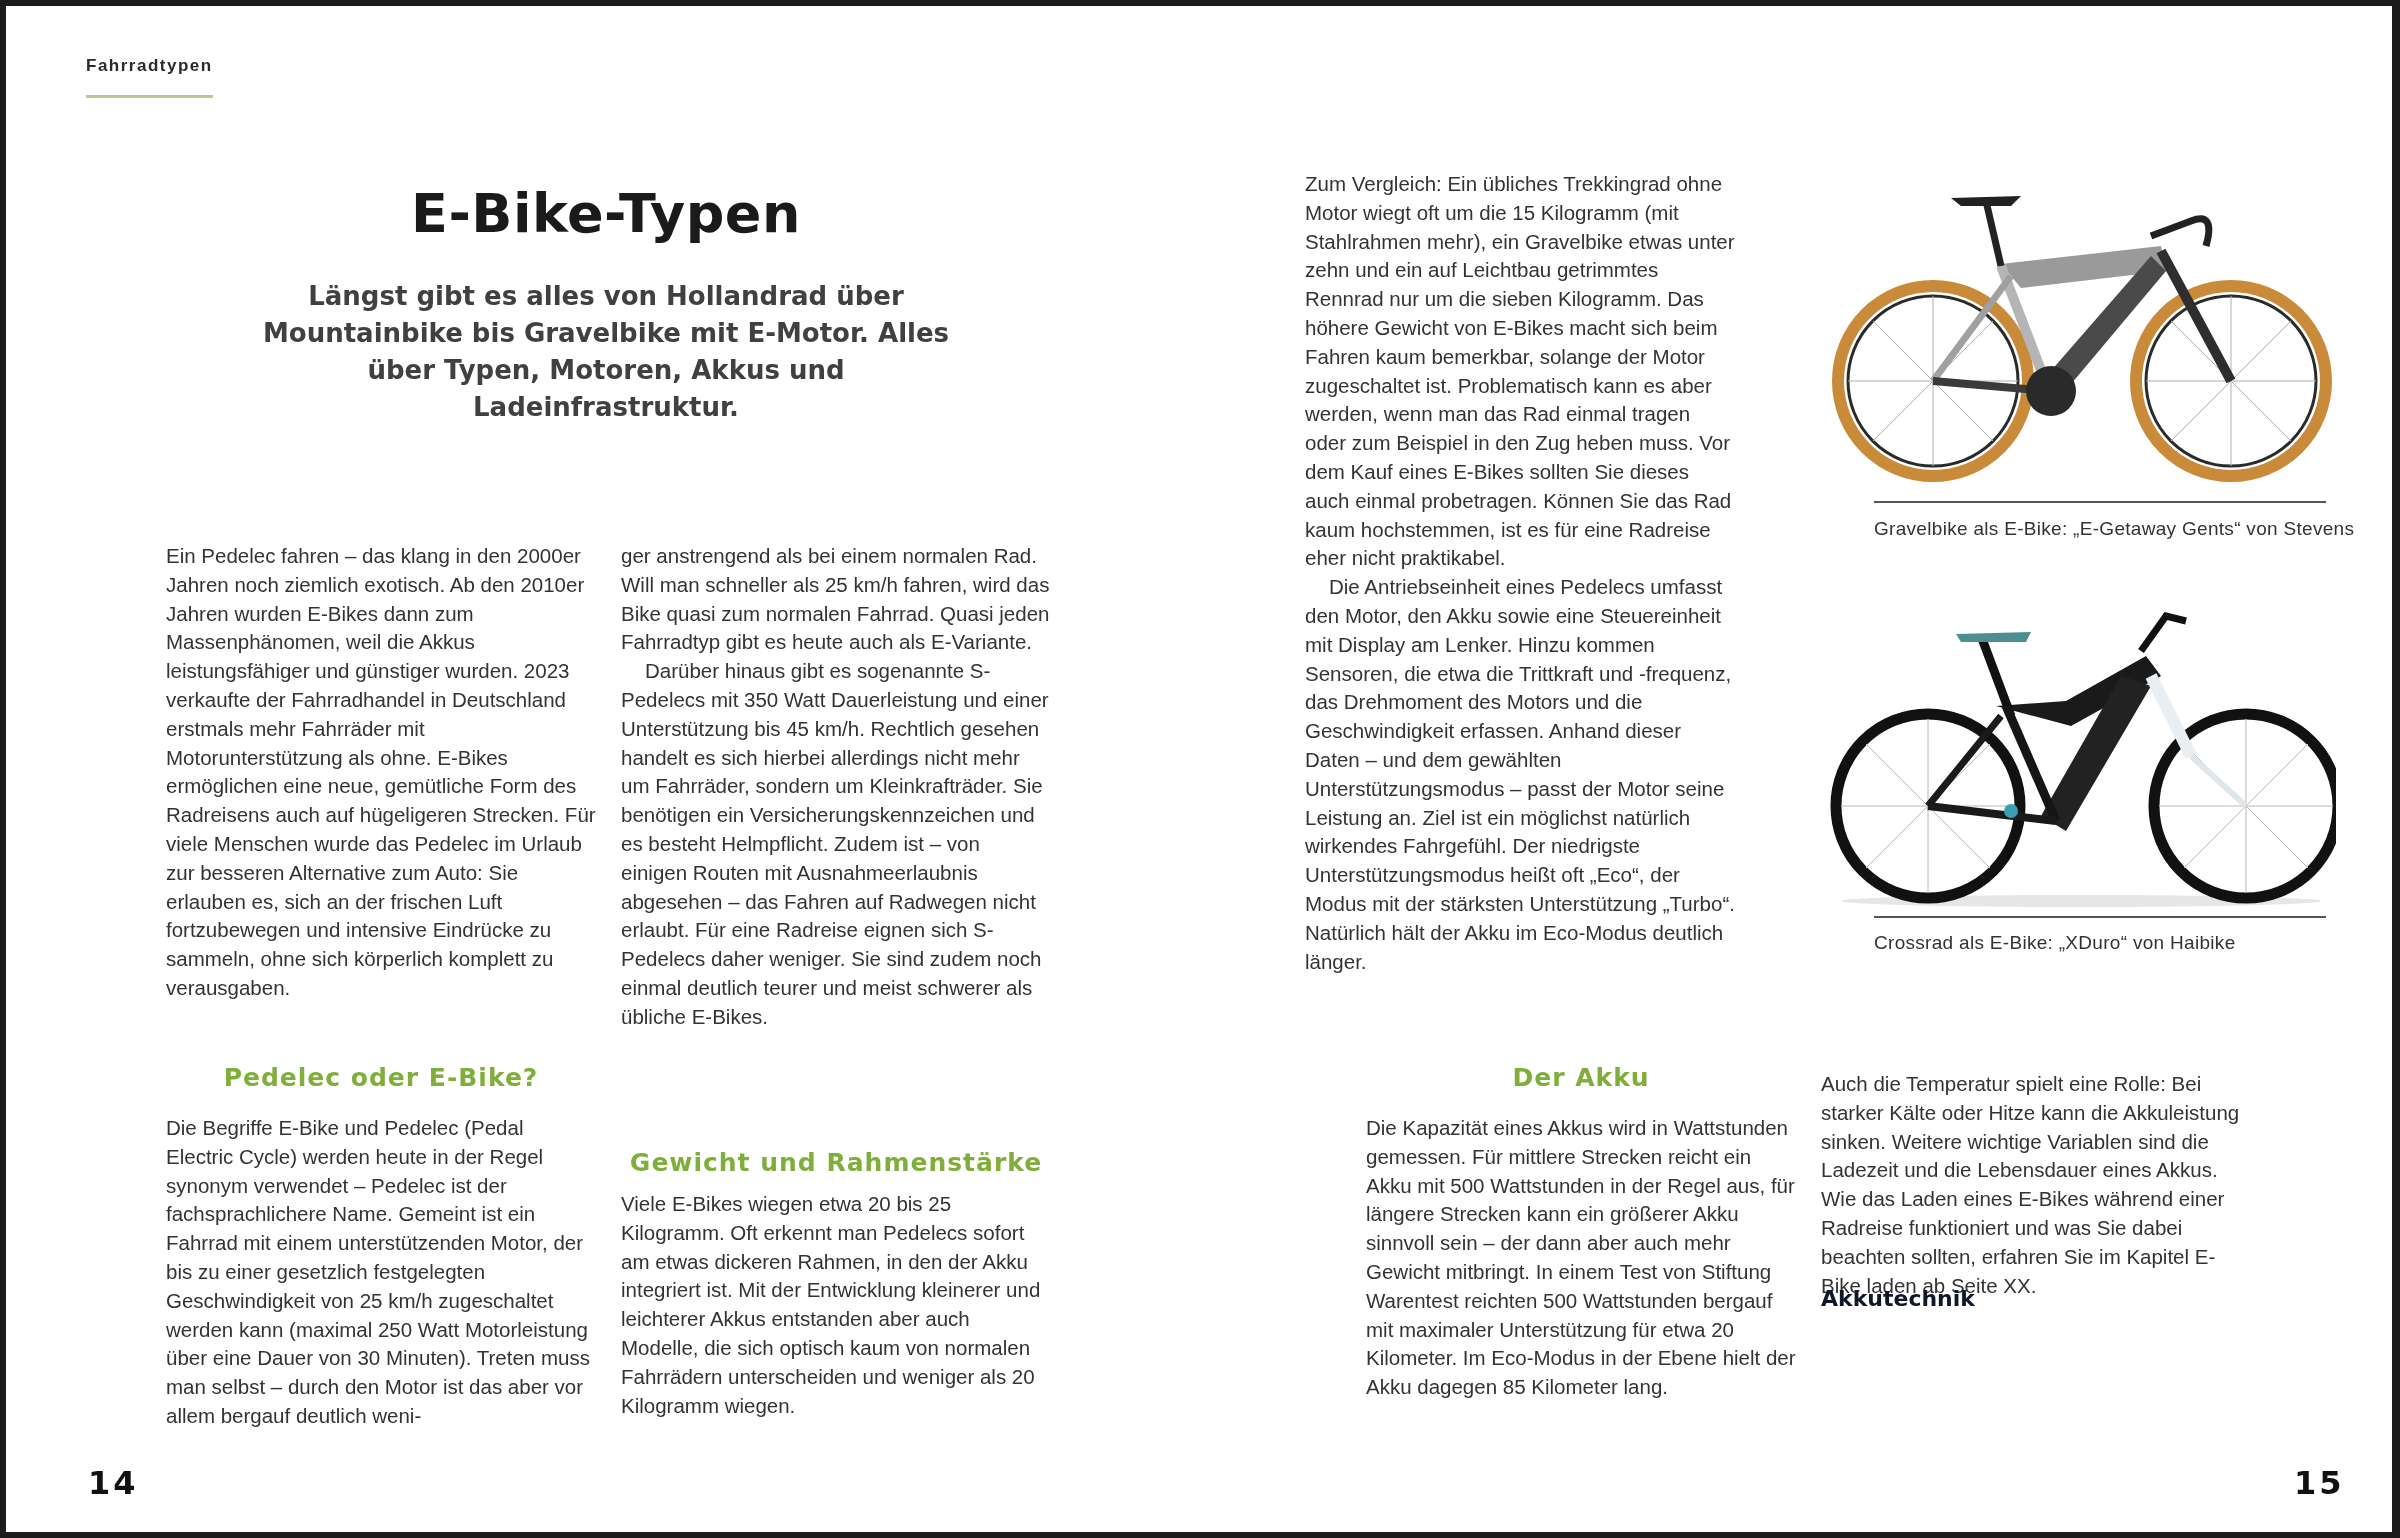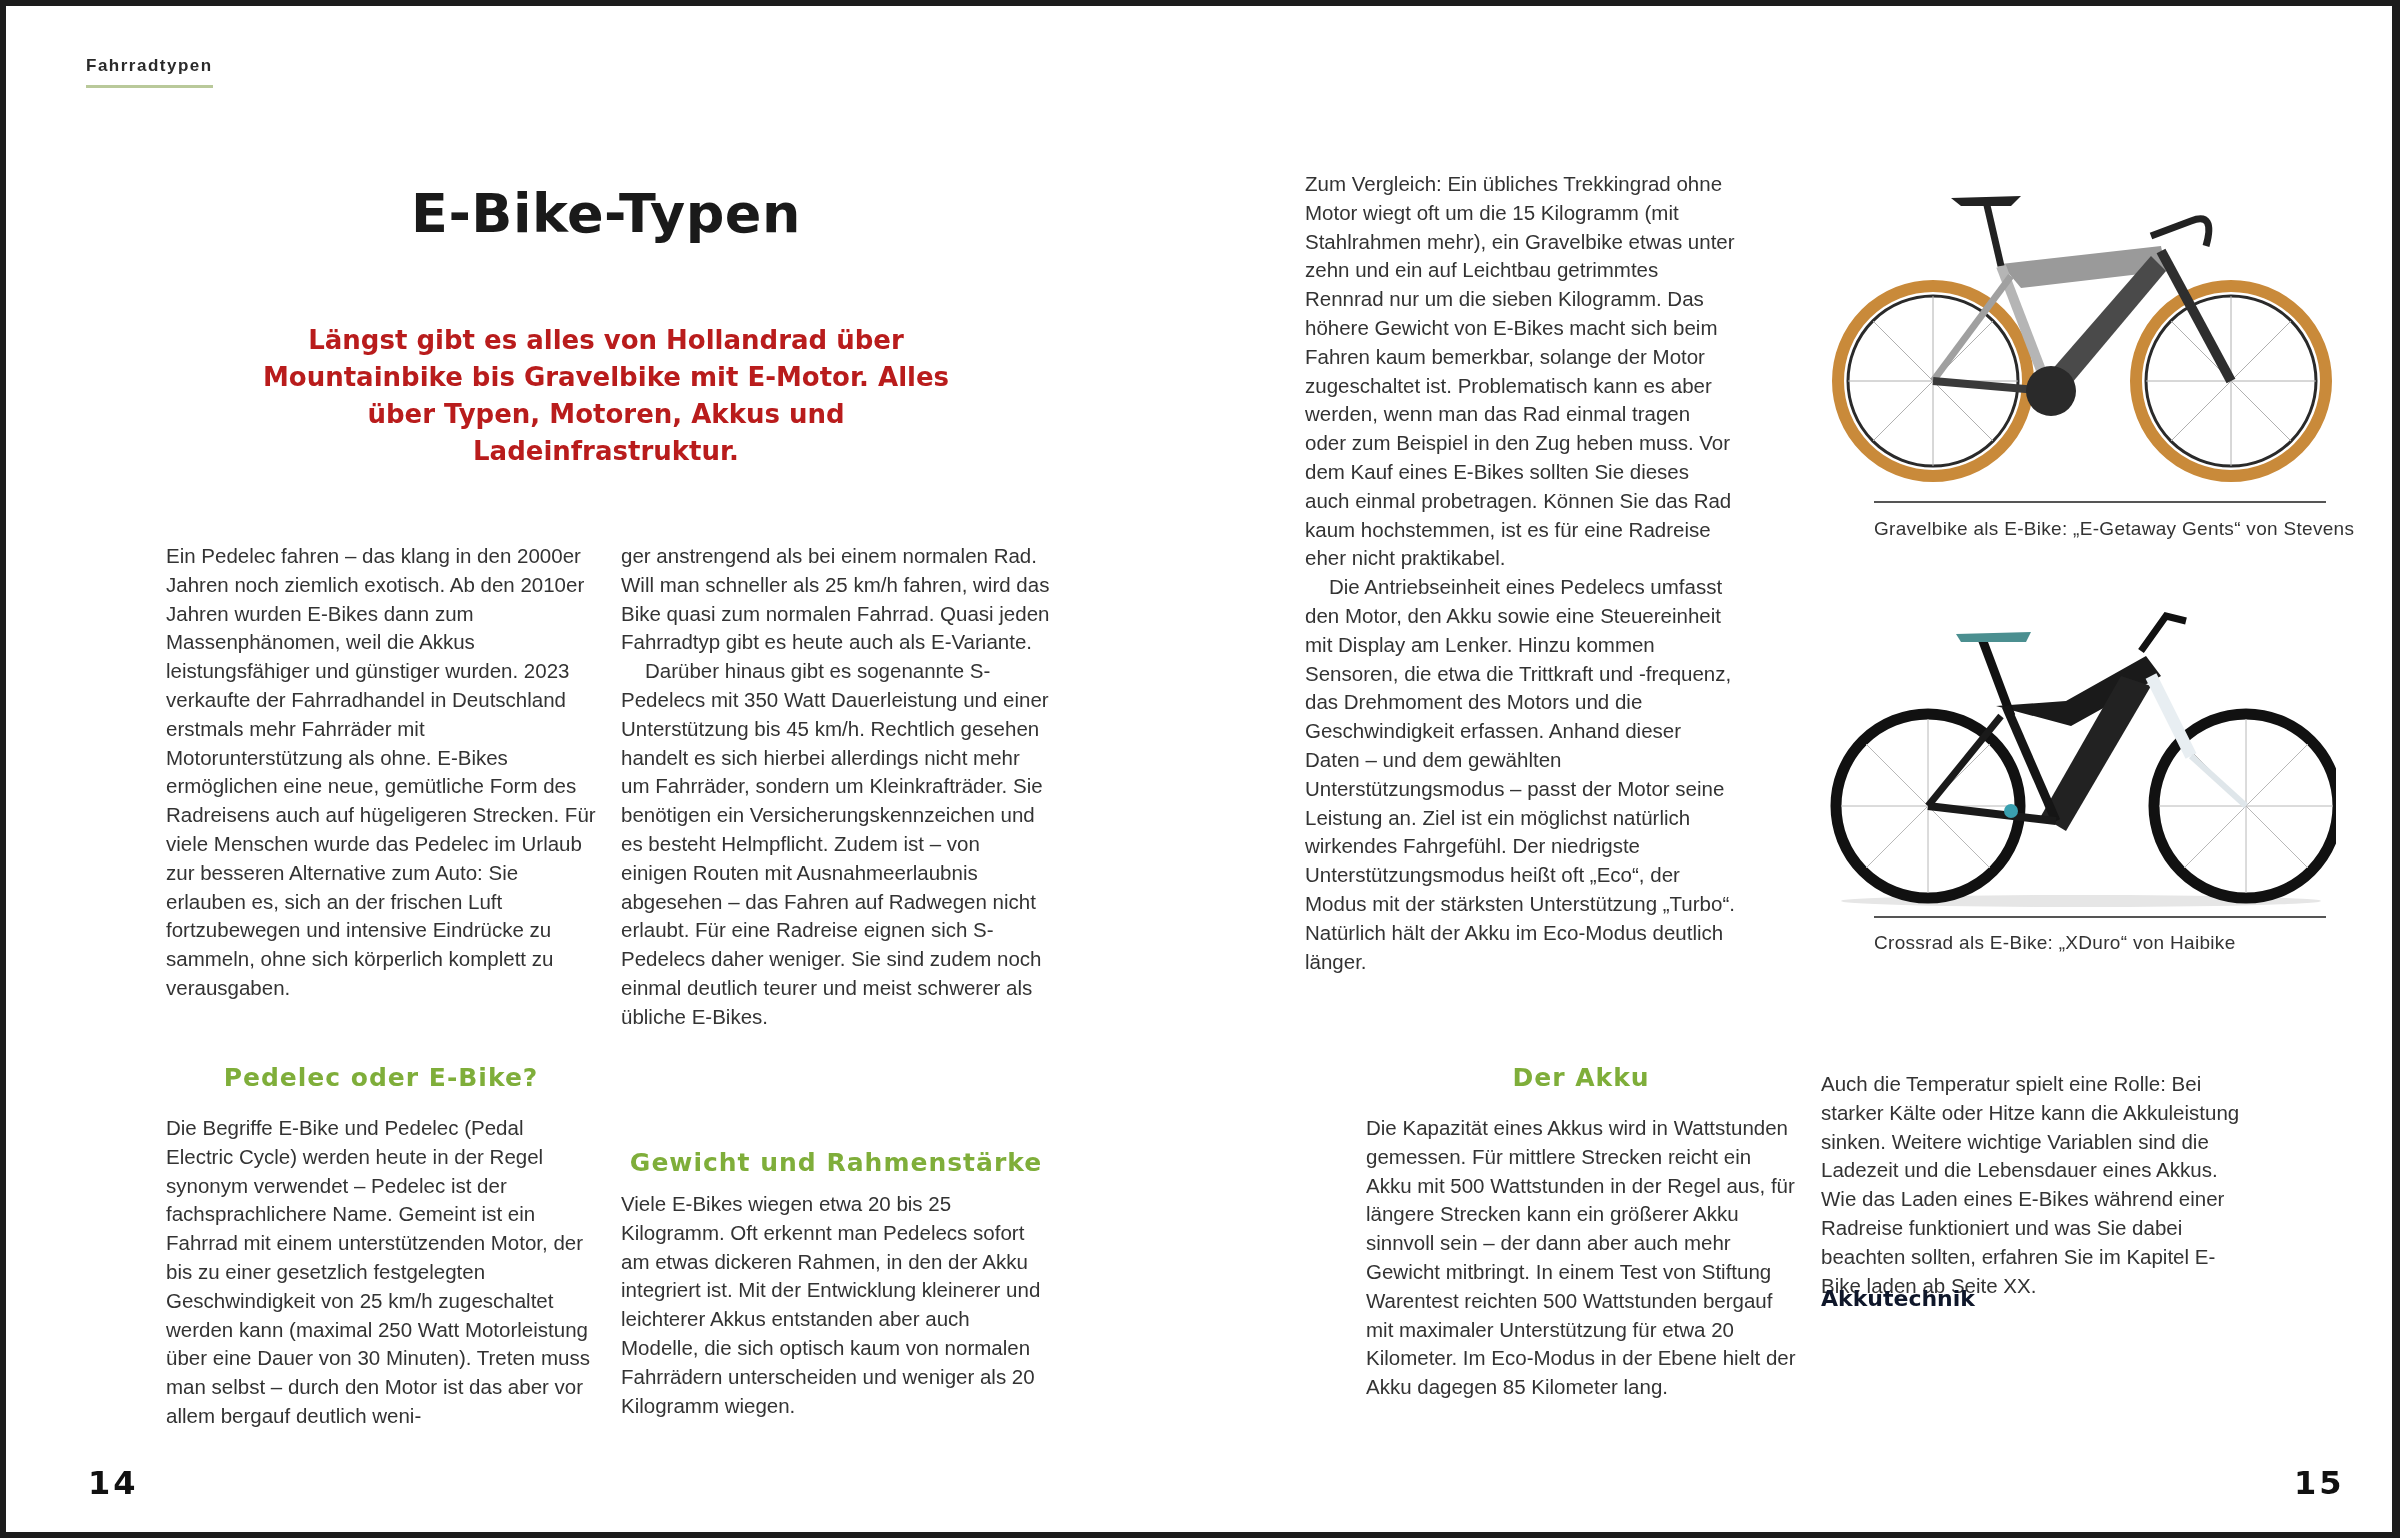--- a/index.html
+++ b/index.html
@@ -9,31 +9,31 @@
     font-family: "DejaVu Sans", sans-serif;
   }
   .spread {
     position: absolute; left: 6px; top: 6px; width: 2386px; height: 1526px;
     background: #ffffff;
   }
   .abs { position: absolute; }
   .running-head {
     left: 80px; top: 50px; font-size: 17px; letter-spacing: 1.5px;
     color: #2a2a2a; font-family: "Liberation Sans", sans-serif; font-weight: bold;
-    padding-bottom: 9px; border-bottom: 3px solid #b9c99a;
+    padding-bottom: 19px; border-bottom: 3px solid #b9c99a;
   }
   .title {
     left: 250px; width: 700px; top: 165px; text-align: center;
     font-family: "DejaVu Sans", sans-serif; font-weight: bold; font-size: 54px;
     color: #1a1a1a; letter-spacing: 0.5px; margin-top: 11px;
   }
   .lead {
     left: 250px; width: 700px; top: 272px; text-align: center;
     font-family: "DejaVu Sans", sans-serif; font-weight: bold; font-size: 26px;
-    line-height: 37px; color: #b91c1c; margin-top: 44px;
+    line-height: 37px; color: #404040;
   }
   .col {
     position: absolute; font-family: "Liberation Sans", sans-serif;
     font-size: 20.5px; line-height: 28.8px; color: #333333;
   }
   .col p { margin: 0; }
   .col p.indent { text-indent: 24px; }
   .c1 { left: 160px; width: 430px; top: 536px; }
   .c1b { left: 160px; width: 430px; top: 1108px; }
   .c2 { left: 615px; width: 430px; top: 536px; }

